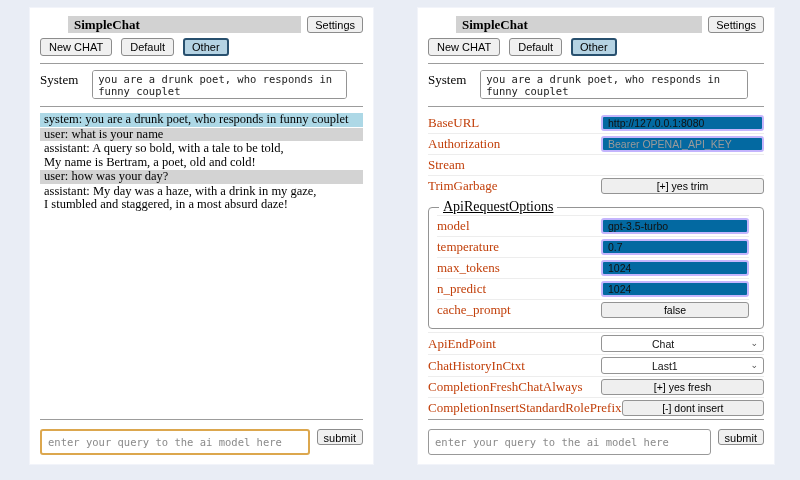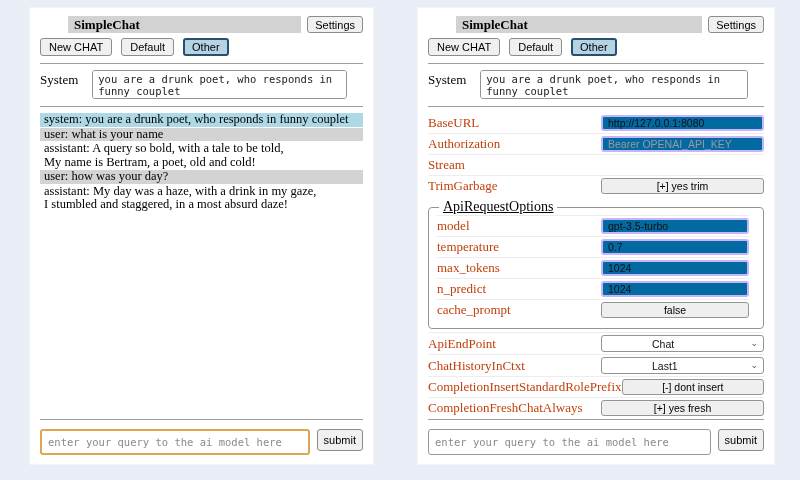--- a/index.html
+++ b/index.html
@@ -71,21 +71,21 @@
   .query-row { display: flex; gap: 7px; align-items: stretch; }
   .query-input {
     flex: 1;
     font-family: "DejaVu Sans Mono", monospace;
     font-size: 10.5px; color: #333;
     border: 1px solid #999; border-radius: 3px;
     padding: 4px 6px; height: 26px; outline: none; background: #fff;
   }
   .query-input::placeholder { color: #8a8a8a; }
   .query-input.focused { border: 2px solid #dca74e; }
-  .submit-btn { padding: 2px 6px; height: 22px; }
+  .submit-btn { padding: 2px 6px; height: 16px; }
 
   
   .settings { margin-top: 1px; }
   .setting-row {
     display: flex; justify-content: space-between; align-items: center;
     padding: 2px 0; border-top: 1px solid #ededed;
   }
   .setting-row:first-child { border-top: none; }
   .setting-label { font-size: 13px; color: #c2410c; }
   .setting-input {
@@ -235,26 +235,26 @@
       </div>
     </div>
     <div class="setting-row">
       <span class="setting-label">ChatHistoryInCtxt</span>
       <div class="select">
         <span class="select-value">Last1</span>
         <span class="chev">⌄</span>
       </div>
     </div>
     <div class="setting-row">
+      <span class="setting-label">CompletionFreshChatAlways</span>
+      <button class="setting-btn">[+] yes fresh</button>
+    </div>
+    <div class="setting-row">
       <span class="setting-label">CompletionInsertStandardRolePrefix</span>
       <button class="setting-btn">[-] dont insert</button>
-    </div>
-    <div class="setting-row">
-      <span class="setting-label">CompletionFreshChatAlways</span>
-      <button class="setting-btn">[+] yes fresh</button>
     </div>
   </div>
 
   <div class="footer">
     <hr class="sep">
     <div class="query-row">
       <input class="query-input" placeholder="enter your query to the ai model here" style="">
       <button class="btn submit-btn">submit</button>
     </div>
   </div>

